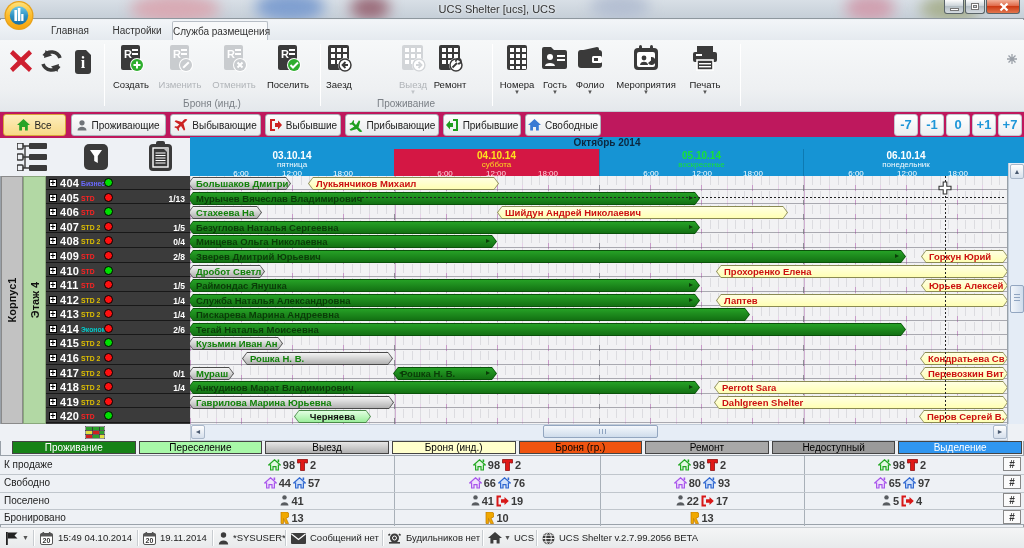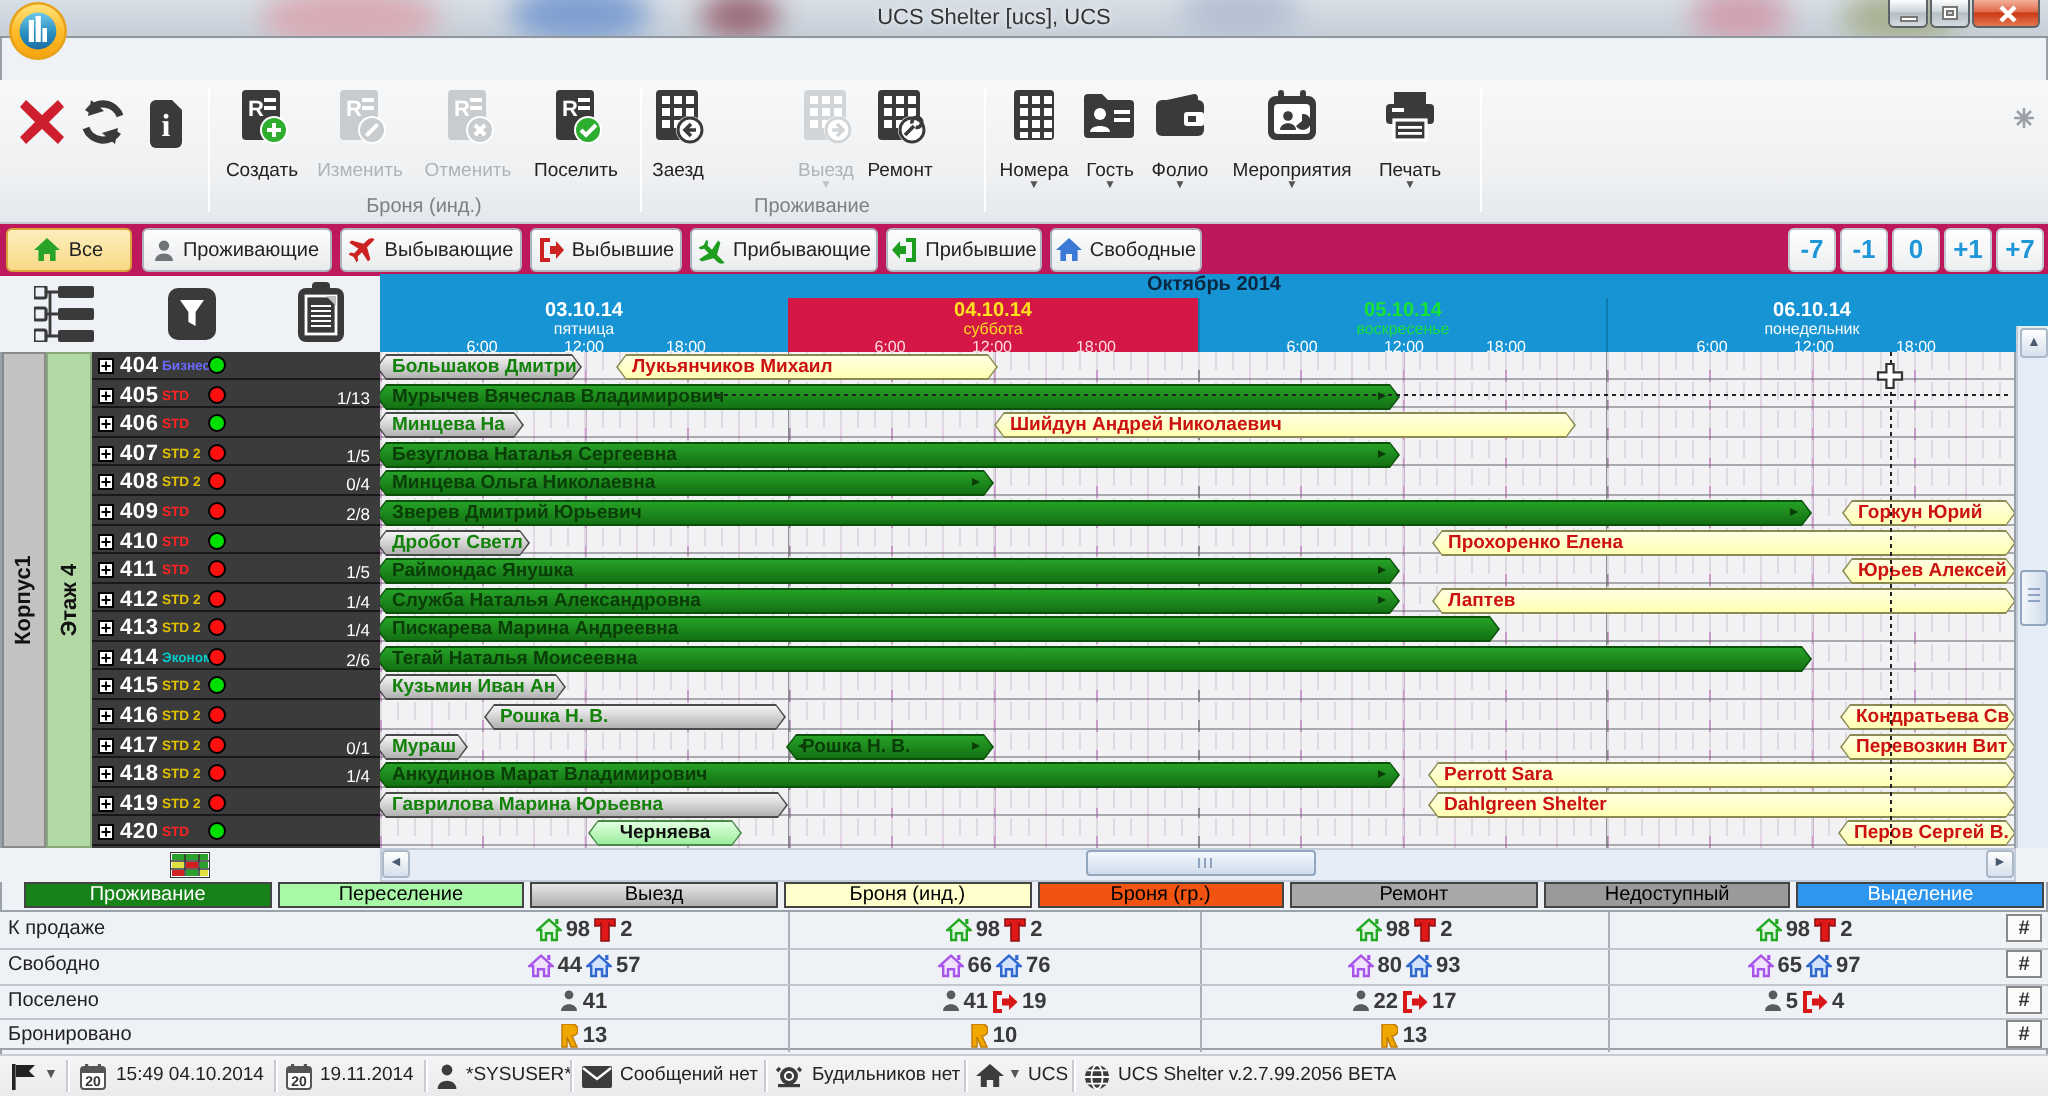--- a/index.html
+++ b/index.html
@@ -44,21 +44,21 @@
 
 #korpus{position:absolute;left:1px;top:176px;width:22px;height:248px;background:#c2c2c2;border:1px solid #8a8a8a}
 #etazh{position:absolute;left:23px;top:176px;width:23px;height:248px;background:#b2d8a4;border:1px solid #8aa87c}
 .vtext{position:absolute;left:50%;top:50%;transform:translate(-50%,-50%) rotate(-90deg);font-size:11px;font-weight:bold;color:#111;white-space:nowrap}
 #rooms{position:absolute;left:46px;top:176px;width:144px;height:248px;background:#3b3b3b}
 .rrow{position:absolute;left:0;width:144px;border-bottom:1px solid #181818;color:#fff}
 .plus{position:absolute;left:3px;top:3px;width:8px;height:8px;background:#fff;border:1px solid #000;color:#000;font-size:9px;line-height:7px;text-align:center;font-weight:bold}
 .rnum{position:absolute;left:14px;top:1px;font-size:11px;font-weight:bold;letter-spacing:.3px}
 .rtyp{position:absolute;left:35px;top:4px;font-size:6.8px;font-weight:bold}
 .rdot{position:absolute;left:58px;top:2px;width:9px;height:9px;border-radius:50%;border:1px solid #000}
-.rfrac{position:absolute;right:5px;top:3px;font-size:8.5px;font-weight:normal}
+.rfrac{position:absolute;right:5px;top:3px;font-size:8.5px;font-weight:bold}
 
 #grid{position:absolute;left:190px;top:176px;width:818px;height:248px;overflow:hidden;background:#f2f2f4;background-image:repeating-linear-gradient(90deg,rgba(160,80,160,.42) 0 1px,transparent 1px 51.13px),repeating-linear-gradient(90deg,rgba(210,140,210,.32) 0 1px,transparent 1px 25.56px);border-right:1px solid #98a0a8}
 .daysep{position:absolute;top:0;height:248px;width:1px;background:#8e8e96}
 .grow{position:absolute;left:0;width:818px;border-bottom:1px solid rgba(110,110,120,.55);background-image:repeating-linear-gradient(90deg,#dcdce0 0 1px,transparent 1px 8.52px);background-size:818px 9px;background-repeat:no-repeat}
 .bar{position:absolute;top:0;height:13px}
 .bar .f{position:absolute;inset:0;clip-path:polygon(5px 0,calc(100% - 5px) 0,100% 50%,calc(100% - 5px) 100%,5px 100%,0 50%)}
 .bar .g{position:absolute;inset:1px;clip-path:polygon(4px 0,calc(100% - 4px) 0,100% 50%,calc(100% - 4px) 100%,4px 100%,0 50%)}
 .bar span{position:absolute;left:8px;top:0;right:2px;font-size:9.5px;font-weight:bold;line-height:13px;white-space:nowrap;overflow:hidden}
 .bar.grey .f{background:#4a4a4a}.bar.grey .g{background:linear-gradient(#f4f4f4,#b2b2b2)}.bar.grey span{color:#12820a}
 .bar.green .f{background:#0a520a}.bar.green .g{background:linear-gradient(#26a126,#137113)}.bar.green span{color:#0a3d08}
@@ -107,20 +107,26 @@
           <i style="position:absolute;left:7px;top:5px;width:4px;height:3px;background:#cdd5da;border:1px solid #777"></i>
         </div>
 <div class="wb close" style="width:34px;position:relative">
           <svg style="position:absolute;left:12px;top:2px" width="10" height="10" viewBox="0 0 10 10">
             <path d="M1.5 1.5 L8.5 8.5 M8.5 1.5 L1.5 8.5" stroke="#fff" stroke-width="2.2"></path>
           </svg>
         </div>
 </div>
 </div>
 
+<div id="tabrow">
+<div class="tab" style="left:42px;width:56px">Главная</div>
+<div class="tab" style="left:106px;width:62px">Настройки</div>
+<div class="tab active" style="left:172px;width:96px">Служба размещения</div>
+
+</div>
 
 <div id="ribbon">
 <svg style="position:absolute;left:9px;top:9px" width="24" height="24" viewBox="0 0 24 24">
         <path d="M4 1 L12 8.5 L20 1 L23 4.5 L15.5 12 L23 19.5 L20 23 L12 15.5 L4 23 L1 19.5 L8.5 12 L1 4.5 Z" fill="#ce1f2f"></path>
       </svg>
 <svg style="position:absolute;left:39px;top:9px" width="25" height="24" viewBox="0 0 25 24">
         <g stroke="#3a3a3a" stroke-width="3.6" fill="none">
           <path d="M21 9 A9 9 0 0 0 5 7"></path>
           <path d="M4 15 A9 9 0 0 0 20 17"></path>
         </g>
@@ -529,21 +535,21 @@
       </div>
 <div class="bar green" style="left:-2px;top:16px;width:512px">
         <div class="f"></div>
         <div class="g"></div>
         <span>Мурычев Вячеслав Владимирович</span>
         <div class="endarr" style="left:501px"></div>
       </div>
 <div class="bar grey" style="left:-2px;top:30px;width:74px">
         <div class="f"></div>
         <div class="g"></div>
-        <span>Минцева На</span>
+        <span>Стахеева На</span>
       </div>
 <div class="bar yellow" style="left:307px;top:30px;width:291px">
         <div class="f"></div>
         <div class="g"></div>
         <span>Шийдун Андрей Николаевич</span>
       </div>
 <div class="bar green" style="left:-2px;top:45px;width:512px">
         <div class="f"></div>
         <div class="g"></div>
         <span>Безуглова  Наталья Сергеевна</span>

